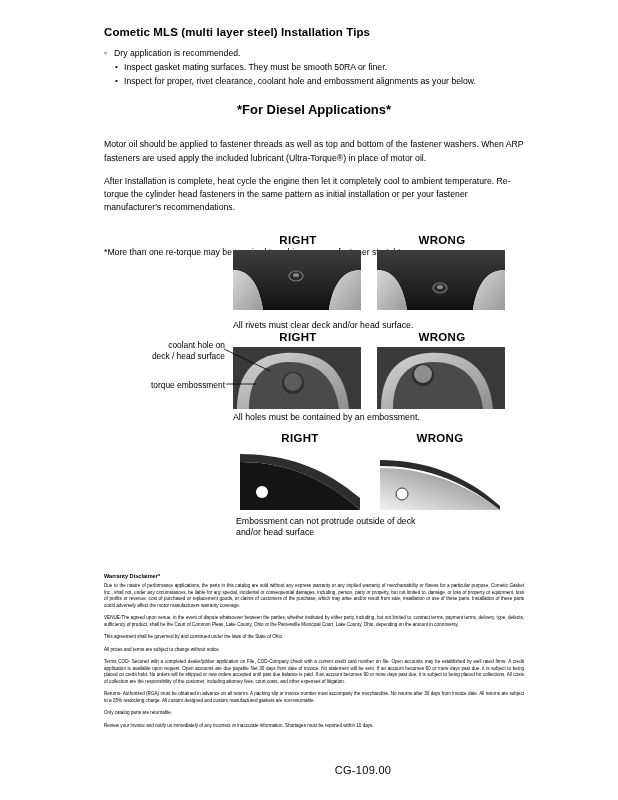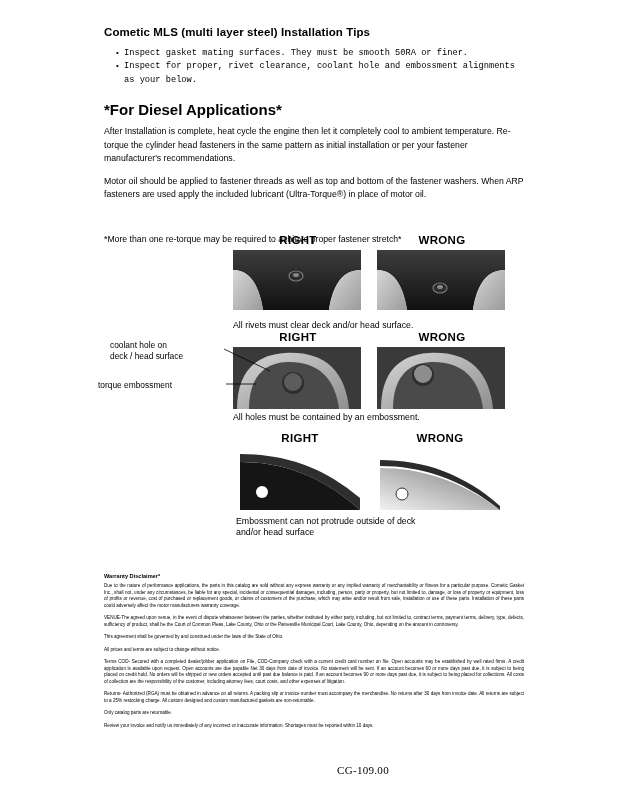--- a/index.html
+++ b/index.html
@@ -51,39 +51,39 @@
     position: absolute;
     left: 0px;
     top: 0px;
     font-size: 9px;
   }
   .sub-list {
     margin: 0;
     padding: 0;
     list-style: none;
     margin-left: 11px;
-    font-family: Liberation Mono, monospace;
   }
   .sub-list li {
     font-size: 8.7px;
     line-height: 1.55;
     position: relative;
     padding-left: 9px;
   }
   .sub-list li::before {
     content: "\2022";
     position: absolute;
     left: 0px;
     top: 0px;
     font-size: 8px;
   }
   h2.subtitle {
-    font-size: 15px;
+    font-size: 13px;
     font-weight: bold;
-    margin: 14px 0 7px 0;
+    margin: 14px 0 21px 0;
+    text-align: center;
   }
   p.para {
     font-size: 8.7px;
     line-height: 1.52;
     margin: 0 0 10px 0;
   }
   p.para.tight {
     margin-bottom: 0;
     margin-top: 31px;
   }
@@ -109,21 +109,21 @@
   }
   .lbl {
     position: absolute;
     font-size: 11.5px;
     font-weight: bold;
     letter-spacing: 0.3px;
   }
   .annot {
     position: absolute;
     font-size: 8.4px;
-    text-align: left;
+    text-align: right;
     line-height: 1.35;
   }
 
   
   .legal {
     position: absolute;
     left: 104px;
     top: 573px;
     width: 420px;
   }
@@ -140,40 +140,41 @@
   }
   .doc-code {
     position: absolute;
     left: 0;
     top: 764px;
     width: 618px;
     text-align: center;
     font-size: 11px;
     letter-spacing: 0.3px;
   }
-  .doc-code span { margin-left: 108px; font-family: Liberation Serif, serif; }
+  .doc-code span { margin-left: 108px; }
 </style>
 </head>
 <body>
 
 <div class="page">
 
   <div class="content">
     <h1 class="title">Cometic MLS (multi layer steel) Installation Tips</h1>
 
     <ul class="bullet-list">
+      <li>Dry application is recommended.</li>
     </ul>
     <ul class="sub-list">
       <li>Inspect gasket mating surfaces.  They must be smooth 50RA or finer.</li>
       <li>Inspect for proper, rivet clearance, coolant hole and embossment alignments as your below.</li>
     </ul>
 
     <h2 class="subtitle">*For Diesel Applications*</h2>
+    <p class="para">Motor oil should be applied to fastener threads as well as top and bottom of the fastener washers. When ARP fasteners are used apply the included lubricant (Ultra-Torque®) in place of motor oil.</p>
     <p class="para">After Installation is complete, heat cycle the engine then let it completely cool to ambient temperature. Re-torque the cylinder head fasteners in the same pattern as initial installation or per your fastener manufacturer's recommendations.</p>
-    <p class="para">Motor oil should be applied to fastener threads as well as top and bottom of the fastener washers. When ARP fasteners are used apply the included lubricant (Ultra-Torque®) in place of motor oil.</p>
     <p class="para tight">*More than one re-torque may be required to achieve proper fastener stretch*</p>
   </div>
 
   <div class="figures">
 
     <div class="lbl" style="left:233px; top:234px; width:130px; text-align:center;">RIGHT</div>
     <div class="lbl" style="left:377px; top:234px; width:130px; text-align:center;">WRONG</div>
 
     <div class="panel" style="left:233px; top:250px; width:128px; height:60px;">
       <svg width="128" height="60" viewBox="0 0 128 60" xmlns="http://www.w3.org/2000/svg">

